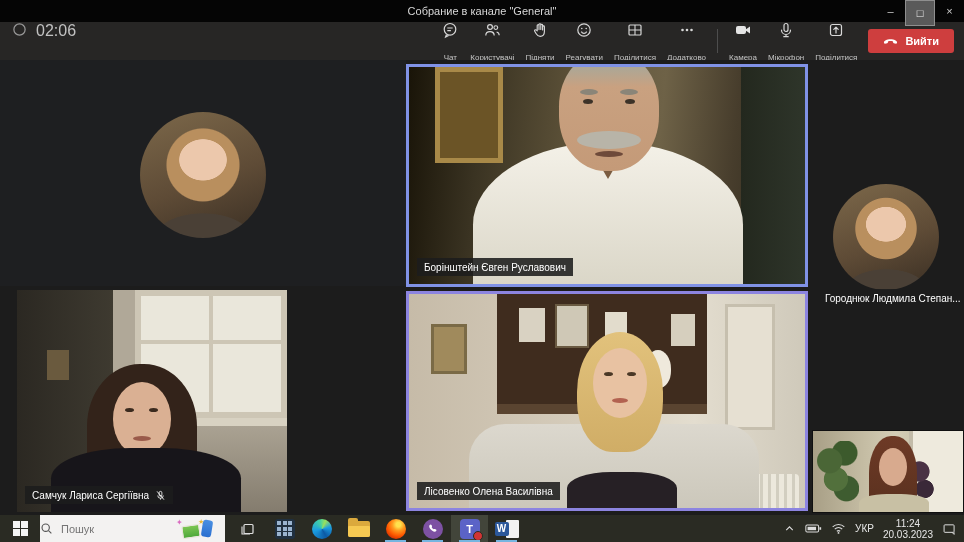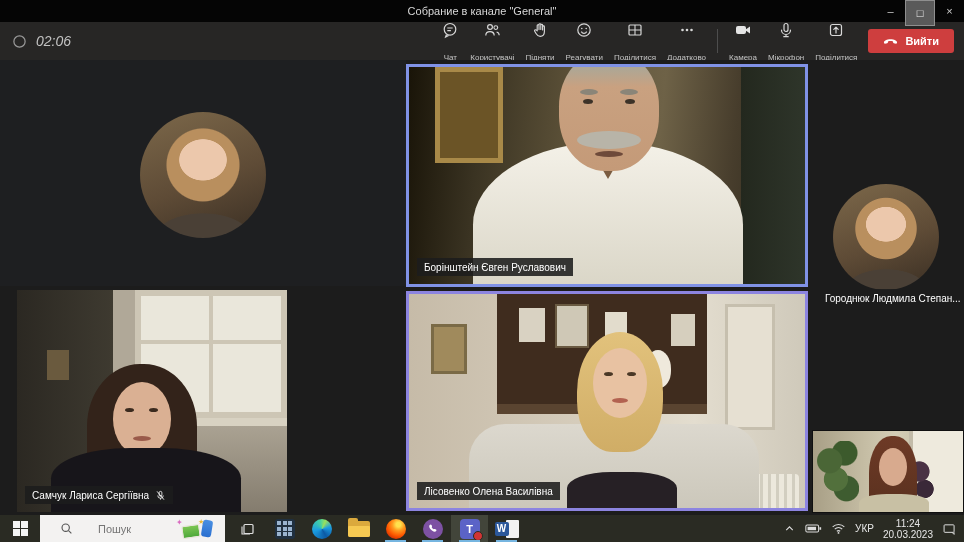--- a/index.html
+++ b/index.html
@@ -8,22 +8,22 @@
   
   .titlebar{position:absolute;left:0;top:0;width:964px;height:22px;background:#050505;}
   .title{position:absolute;left:0;right:0;top:0;height:22px;line-height:22px;text-align:center;
          font-size:11px;color:#d8d8d8;}
   .controls{position:absolute;right:0;top:0;height:22px;display:flex;align-items:flex-start;z-index:30;}
   .wc{width:29px;height:22px;display:flex;align-items:center;justify-content:center;
       color:#cfcfcf;font-size:11px;cursor:pointer;}
   .wc.max{width:30px;height:26px;background:#5a5a5a;border:1px solid #8f8f8f;box-sizing:border-box;color:#f0f0f0;}
   
   .toolbar{position:absolute;left:0;top:22px;width:964px;height:38px;background:#272625;}
-  .timer{position:absolute;left:12px;top:0;height:38px;display:flex;align-items:center;gap:9px;
-         color:#c2c2c2;font-size:14px;font-style:italic;}
+  .timer{position:absolute;left:12px;top:0;height:38px;display:flex;gap:9px;
+         color:#c2c2c2;font-size:16px;}
   .tb-right{position:absolute;right:10px;top:0;height:38px;display:flex;align-items:center;gap:11px;}
   .tbtn{display:flex;flex-direction:column;align-items:center;gap:14px;color:#c4c4c4;font-size:8px;cursor:pointer;}
   .tbtn svg{display:block;}
   .tb-divider{width:1px;height:24px;background:#4d4d4d;}
   .leave{display:flex;align-items:center;gap:7px;background:#ce3e3e;color:#fff;font-size:11px;
          font-weight:bold;padding:6px 15px;border-radius:3px;cursor:pointer;}
   
   .stage{position:absolute;left:0;top:60px;width:964px;height:455px;background:#1c1c1c;}
   .tile{position:absolute;}
   .avatar{position:absolute;border-radius:50%;overflow:hidden;background:
@@ -43,21 +43,21 @@
   #tile-self{left:812px;top:370px;width:150px;height:81px;border:1px solid #101010;
              background:linear-gradient(90deg,#a89f86,#c5bda4 35%,#d4cdb6 55%,#b5ad94 100%);overflow:hidden;}
   .shape{position:absolute;}
   
   .taskbar{position:absolute;left:0;top:515px;width:964px;height:27px;background:#2a2b23;
            display:flex;align-items:center;z-index:20;}
   .start{width:40px;height:27px;display:flex;align-items:center;justify-content:center;cursor:pointer;}
   .winlogo{display:grid;grid-template-columns:7px 7px;grid-template-rows:7px 7px;gap:1px;}
   .winlogo div{background:#f4f4f4;}
   .search{position:relative;width:185px;height:27px;background:#f3f2f1;display:flex;align-items:center;
-          padding-left:20px;box-sizing:border-box;gap:23px;}
+          padding-left:0;box-sizing:border-box;gap:6px;}
   .search input{border:none;background:transparent;font-size:11px;width:92px;outline:none;color:#333;
                 font-family:"Liberation Sans",sans-serif;}
   .doodle{position:absolute;right:3px;top:3px;width:46px;height:21px;}
   .doodle .spark{position:absolute;left:0;top:0;color:#d96ac0;font-size:8px;}
   .doodle .book{position:absolute;left:6px;top:7px;width:16px;height:11px;border-radius:2px;
                 background:linear-gradient(#7cc653,#4ea83a);transform:rotate(-8deg);border:1px solid #e8e4da;}
   .doodle .pencil{position:absolute;left:26px;top:2px;width:10px;height:17px;border-radius:3px;
                   background:linear-gradient(#4a90e2,#2a6fd0);transform:rotate(9deg);}
   .doodle .star{position:absolute;left:22px;top:0;color:#e8b83a;font-size:7px;}
   .tb-icons{display:flex;align-items:center;height:27px;margin-left:4px;}

